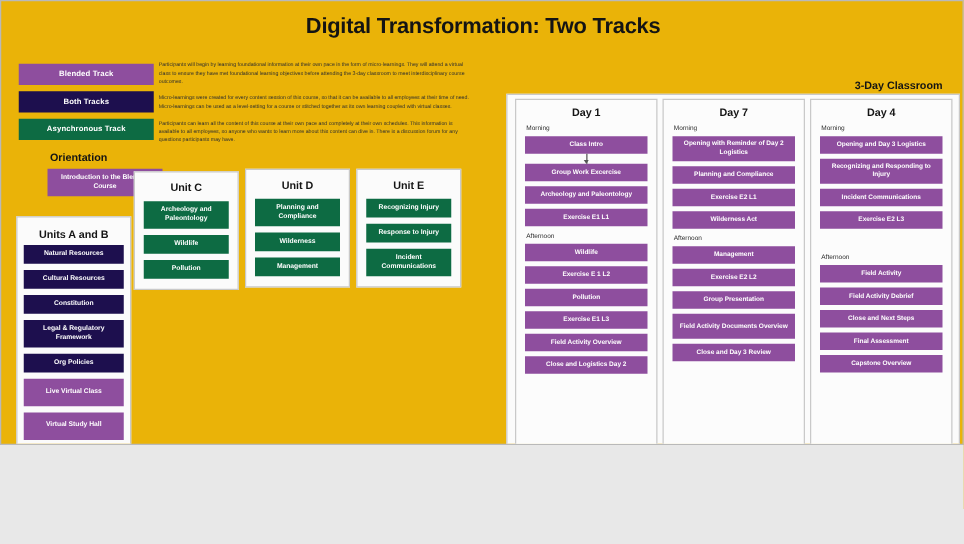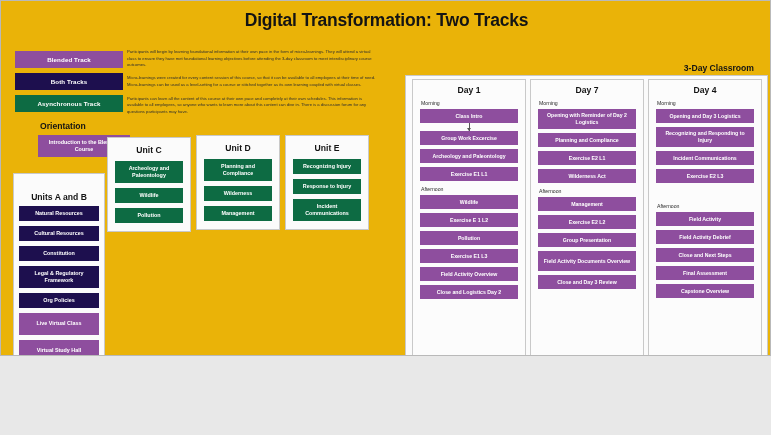--- a/index.html
+++ b/index.html
@@ -81,21 +81,21 @@
     padding-left: 25px;
   }
   #units-ab-group {
     position: absolute;
     left: 12px;
     top: 172px;
     width: 92px;
     border: 1px solid #c9c9c9;
     background: #fbfbfb;
     box-sizing: border-box;
-    padding: 18px 5px 7px 5px;
+    padding: 8px 5px 7px 5px;
   }
   .group-title {
     font-size: 8.6px;
     font-weight: bold;
     color: #141414;
     text-align: center;
     margin-bottom: 4px;
   }
   .group-title.left-align { text-align: left; padding-left: 2px; }
 

